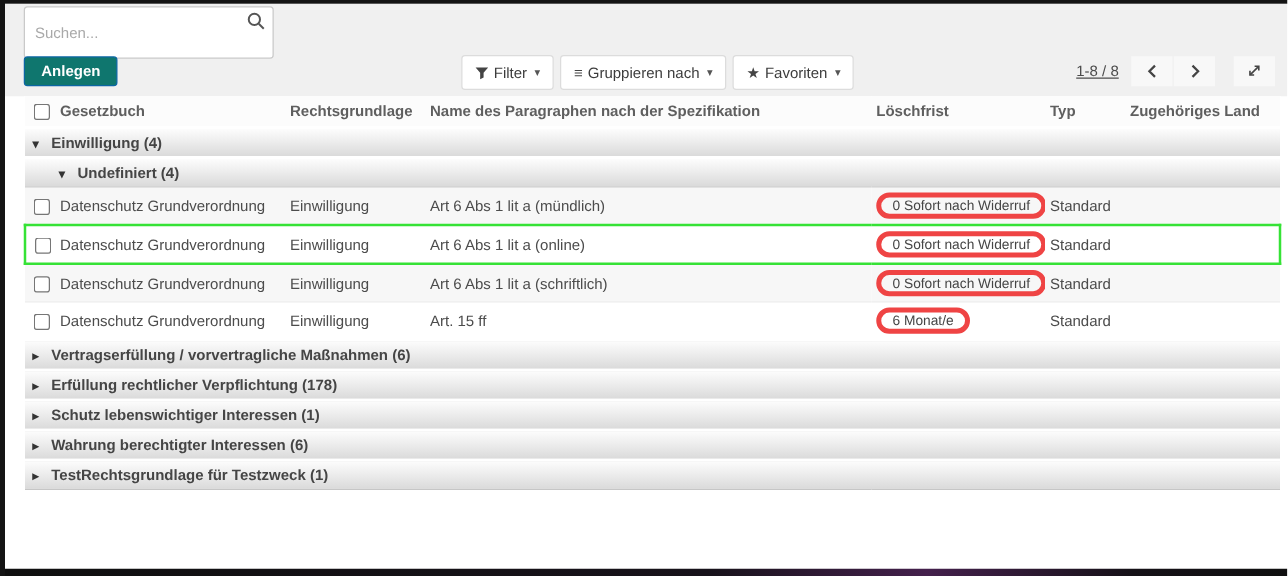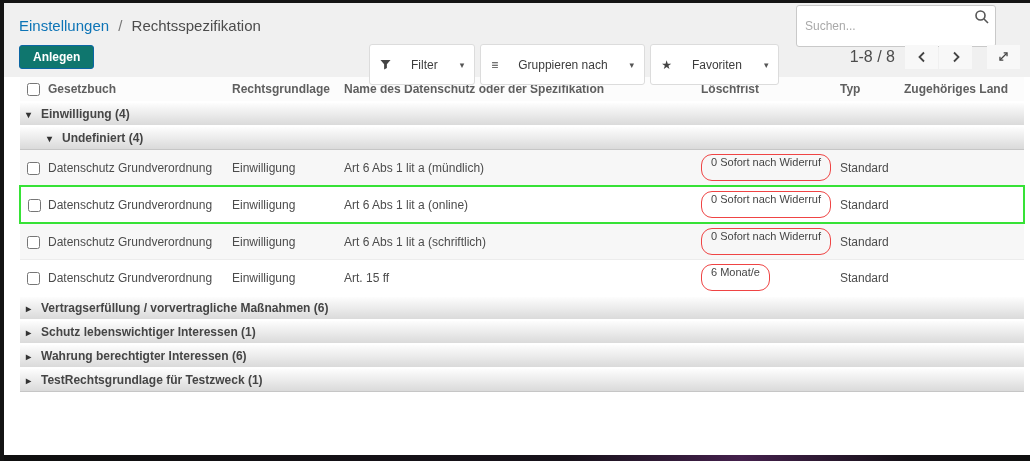--- a/index.html
+++ b/index.html
@@ -29,29 +29,29 @@
   .search-box input::placeholder { color: #a9a9a9; }
   .search-icon { position: absolute; right: 6px; top: 4px; width: 16px; height: 16px; }
   .cp-bottom { position: relative; display: flex; align-items: center; height: 25px; margin-top: 5px; }
   .btn-primary {
     background: #0f766e; color: #fff; font-size: 12px; font-weight: bold;
     border: 1px solid #0b66a4; border-radius: 3px; padding: 4px 13px; cursor: pointer;
     font-family: "Liberation Sans", sans-serif;
   }
   .filter-bar { position: absolute; left: 350px; top: 0; display: flex; gap: 5px; }
   .tool-btn {
-    display: flex; align-items: center; gap: 20px; background: #fff;
+    display: flex; align-items: center; gap: 4px; background: #fff;
     border: 1px solid #dcdcdc; border-radius: 3px; padding: 3px 10px;
-    font-size: 12px; color: #3c3c3c; cursor: pointer; height: 41px; box-sizing: border-box;
+    font-size: 12px; color: #3c3c3c; cursor: pointer; height: 28px; box-sizing: border-box;
     font-family: "Liberation Sans", sans-serif;
   }
   .tool-btn .glyph { font-size: 12px; color: #444; line-height: 1; }
   .tool-btn .caret { font-size: 9px; color: #555; margin-left: 2px; }
   .pager-area { margin-left: auto; display: flex; align-items: center; }
-  .pager-range { font-size: 16px; color: #4c4c4c; margin-right: 10px; }
+  .pager-range { font-size: 12px; color: #4c4c4c; margin-right: 10px; text-decoration: underline; }
   .pager-btn, .expand-btn {
     background: #f8f8f8; border: none; height: 24px; width: 33px; cursor: pointer;
     display: flex; align-items: center; justify-content: center; padding: 0;
   }
   .pager-btn + .pager-btn { margin-left: 1px; }
   .expand-btn { margin-left: 15px; }
   
   .list-table {
     border-collapse: collapse; table-layout: fixed; width: 1004px;
     margin-left: 15px; font-size: 12px; color: #4c4c4c; background: #fff;
@@ -74,37 +74,32 @@
   tr.data-row td {
     padding: 4px 4px; height: 13px; border-bottom: 1px solid #ececec;
     white-space: nowrap; overflow: hidden; background: #fff;
   }
   tr.data-row.odd td { background: #f7f7f7; }
   tr.data-row { cursor: pointer; }
   tr.data-row.highlight td { border-top: 2px solid #36e236; border-bottom: 2px solid #36e236; }
   tr.data-row.highlight td:first-child { border-left: 2px solid #36e236; }
   tr.data-row.highlight td:last-child { border-right: 2px solid #36e236; }
   .badge {
-    display: inline-block; border: 1px solid #ef4444; border-radius: 11px;
-    padding: 1px 9px 12px; font-size: 11px; color: #454545; background: transparent;
+    display: inline-block; border: 4px solid #ef4444; border-radius: 11px;
+    padding: 1px 9px 0; font-size: 11px; color: #454545; background: transparent;
   }
   svg { display: block; }
 </style>
 </head>
 <body>
 
 <div class="screen">
 
   <div class="control-panel">
     <div class="cp-top">
-      <div class="breadcrumb">
-        <span class="bc-link">Einstellungen</span>
-        <span class="bc-sep">/</span>
-        <span class="bc-current">Rechtsspezifikation</span>
-      </div>
       <div class="search-box">
         <input type="text" placeholder="Suchen..." style="">
         <span class="search-icon">
           <svg width="16" height="16" viewBox="0 0 16 16">
             <circle cx="6.5" cy="6.5" r="4.5" fill="none" stroke="#555" stroke-width="1.6"></circle>
             <line x1="10" y1="10" x2="14" y2="14" stroke="#555" stroke-width="1.6"></line>
           </svg>
         </span>
       </div>
     </div>
@@ -168,21 +163,21 @@
       <col style="width:357px">
         <col style="width:139px">
         <col style="width:64px">
         <col style="width:124px">
     </colgroup>
     <thead>
       <tr>
         <th class="cb-cell"><input type="checkbox" style=""></th>
         <th>Gesetzbuch</th>
         <th>Rechtsgrundlage</th>
-        <th>Name des Datenschutz oder der Spezifikation</th>
+        <th>Name des Paragraphen nach der Spezifikation</th>
         <th>Löschfrist</th>
         <th>Typ</th>
         <th>Zugehöriges Land</th>
       </tr>
     </thead>
     <tbody>
         <tr class="group-row level-1">
           <td colspan="7"><span class="group-arrow">▾</span><span>Einwilligung (4)</span></td>
         </tr>
         <tr class="group-row level-2">
@@ -221,20 +216,23 @@
           <td>Einwilligung</td>
           <td>Art. 15 ff</td>
           <td><span class="badge">6 Monat/e</span></td>
           <td>Standard</td>
           <td></td>
         </tr>
         <tr class="group-row level-1">
           <td colspan="7"><span class="group-arrow">▸</span><span>Vertragserfüllung / vorvertragliche Maßnahmen (6)</span></td>
         </tr>
         <tr class="group-row level-1">
+          <td colspan="7"><span class="group-arrow">▸</span><span>Erfüllung rechtlicher Verpflichtung (178)</span></td>
+        </tr>
+        <tr class="group-row level-1">
           <td colspan="7"><span class="group-arrow">▸</span><span>Schutz lebenswichtiger Interessen (1)</span></td>
         </tr>
         <tr class="group-row level-1">
           <td colspan="7"><span class="group-arrow">▸</span><span>Wahrung berechtigter Interessen (6)</span></td>
         </tr>
         <tr class="group-row level-1">
           <td colspan="7"><span class="group-arrow">▸</span><span>TestRechtsgrundlage für Testzweck (1)</span></td>
         </tr>
       </tbody>
   </table>

